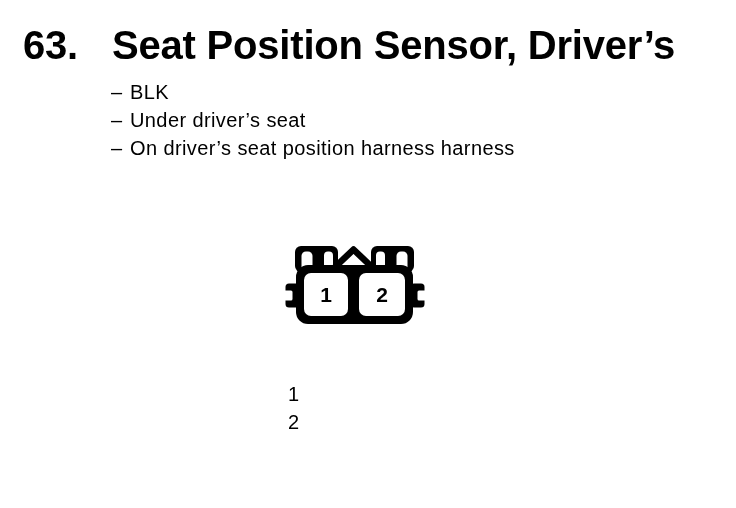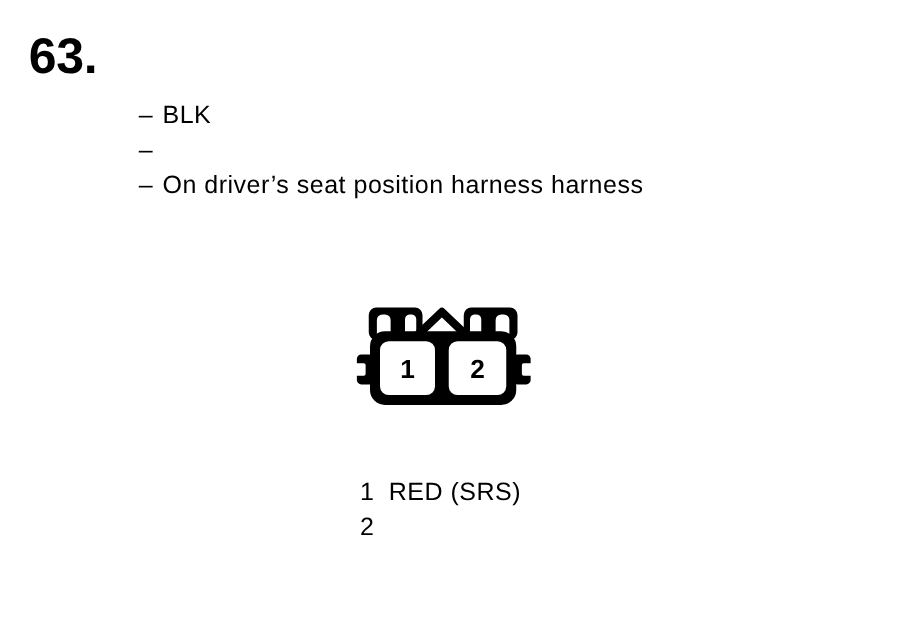--- a/index.html
+++ b/index.html
@@ -48,29 +48,31 @@
   .pin-row { display:flex; white-space:nowrap; }
   .pin-num { width:23px; }
 </style>
 </head>
 <body>
 
 <div class="page">
 
   <div class="heading">
     <span class="heading-num">63.</span>
+    <span class="heading-title">Seat Position Sensor, Driver’s</span>
   </div>
 
   <div class="details">
     <div class="detail-row">
       <span class="detail-dash">–</span>
       <span>BLK</span>
     </div>
     <div class="detail-row">
       <span class="detail-dash">–</span>
+      <span>Under driver’s seat</span>
     </div>
     <div class="detail-row">
       <span class="detail-dash">–</span>
       <span>On driver’s seat position harness harness</span>
     </div>
   </div>
 
   <div class="connector-wrap">
     <svg viewBox="0 0 144 88">
 
@@ -104,20 +106,19 @@
 
       <rect x="76" y="31" width="46" height="43" rx="7" fill="var(--paper)"></rect>
       <text class="cavity-num" x="43" y="60" text-anchor="middle">1</text>
       <text class="cavity-num" x="99" y="60" text-anchor="middle">2</text>
     </svg>
   </div>
 
   <div class="pin-legend">
     <div class="pin-row">
       <span class="pin-num">1</span>
-      <span class="pin-label">RED (SRS)</span>
     </div>
     <div class="pin-row">
       <span class="pin-num">2</span>
     </div>
   </div>
 
 </div>
 
 </body></html>

